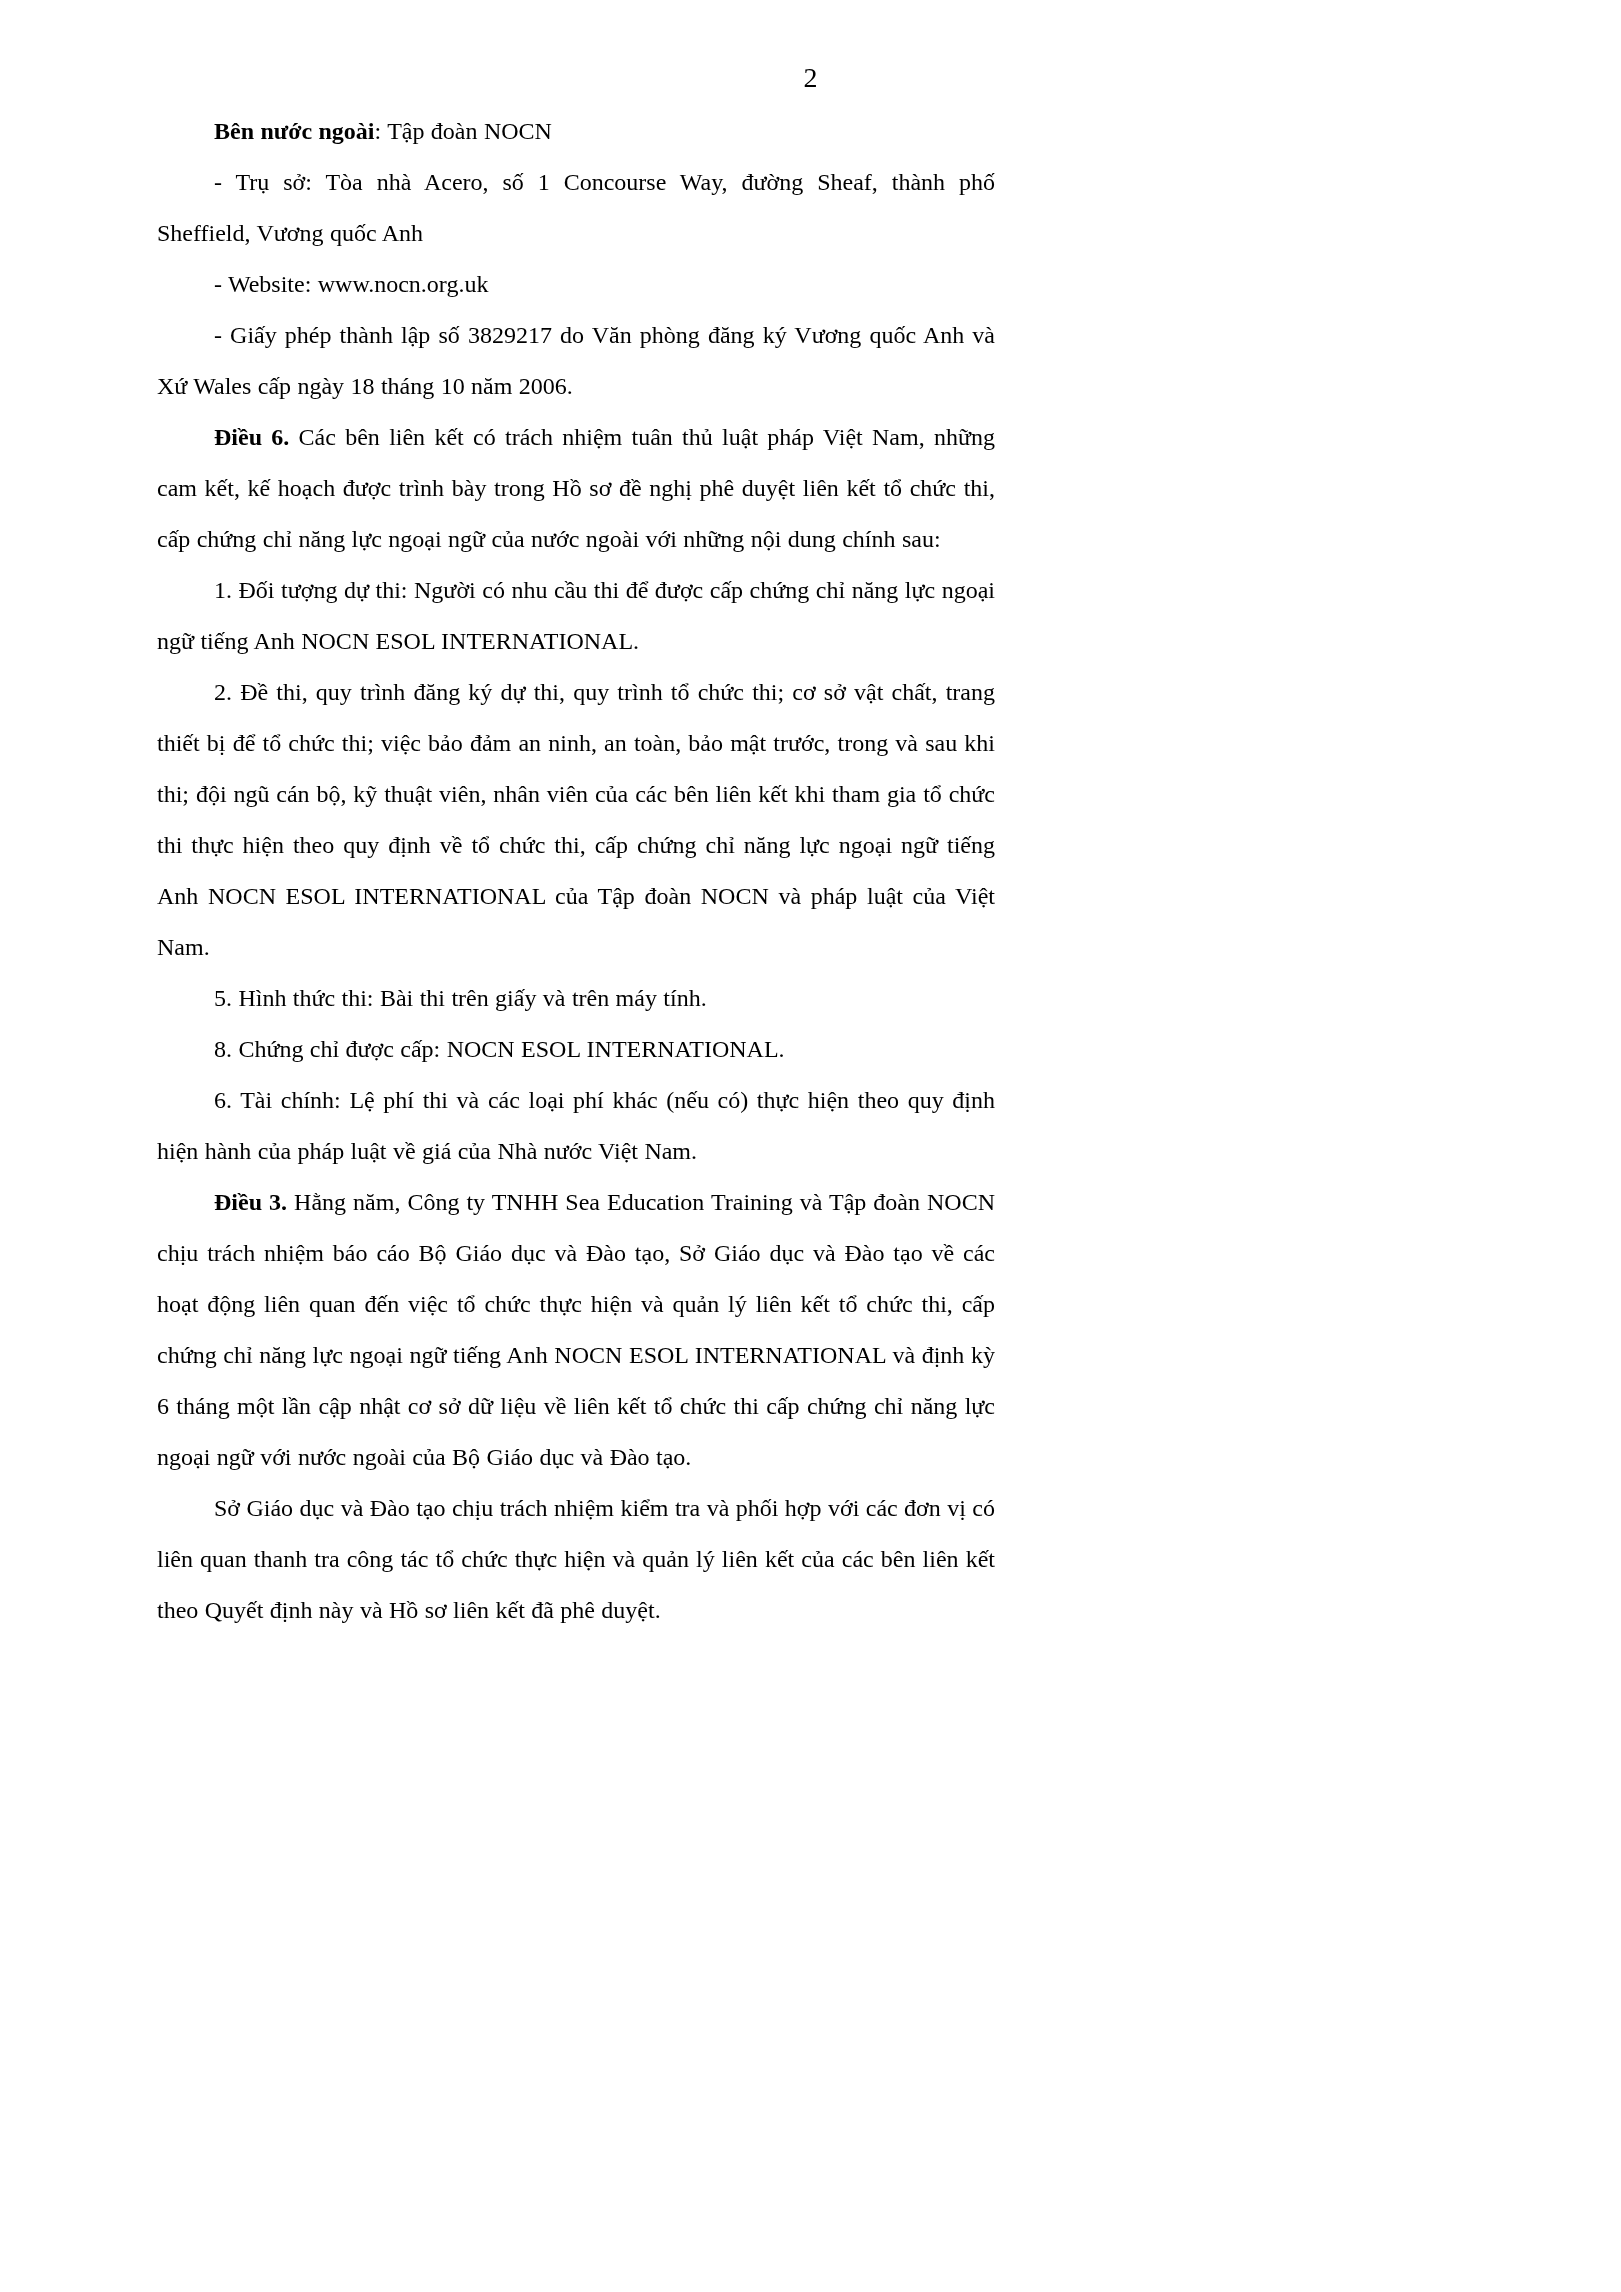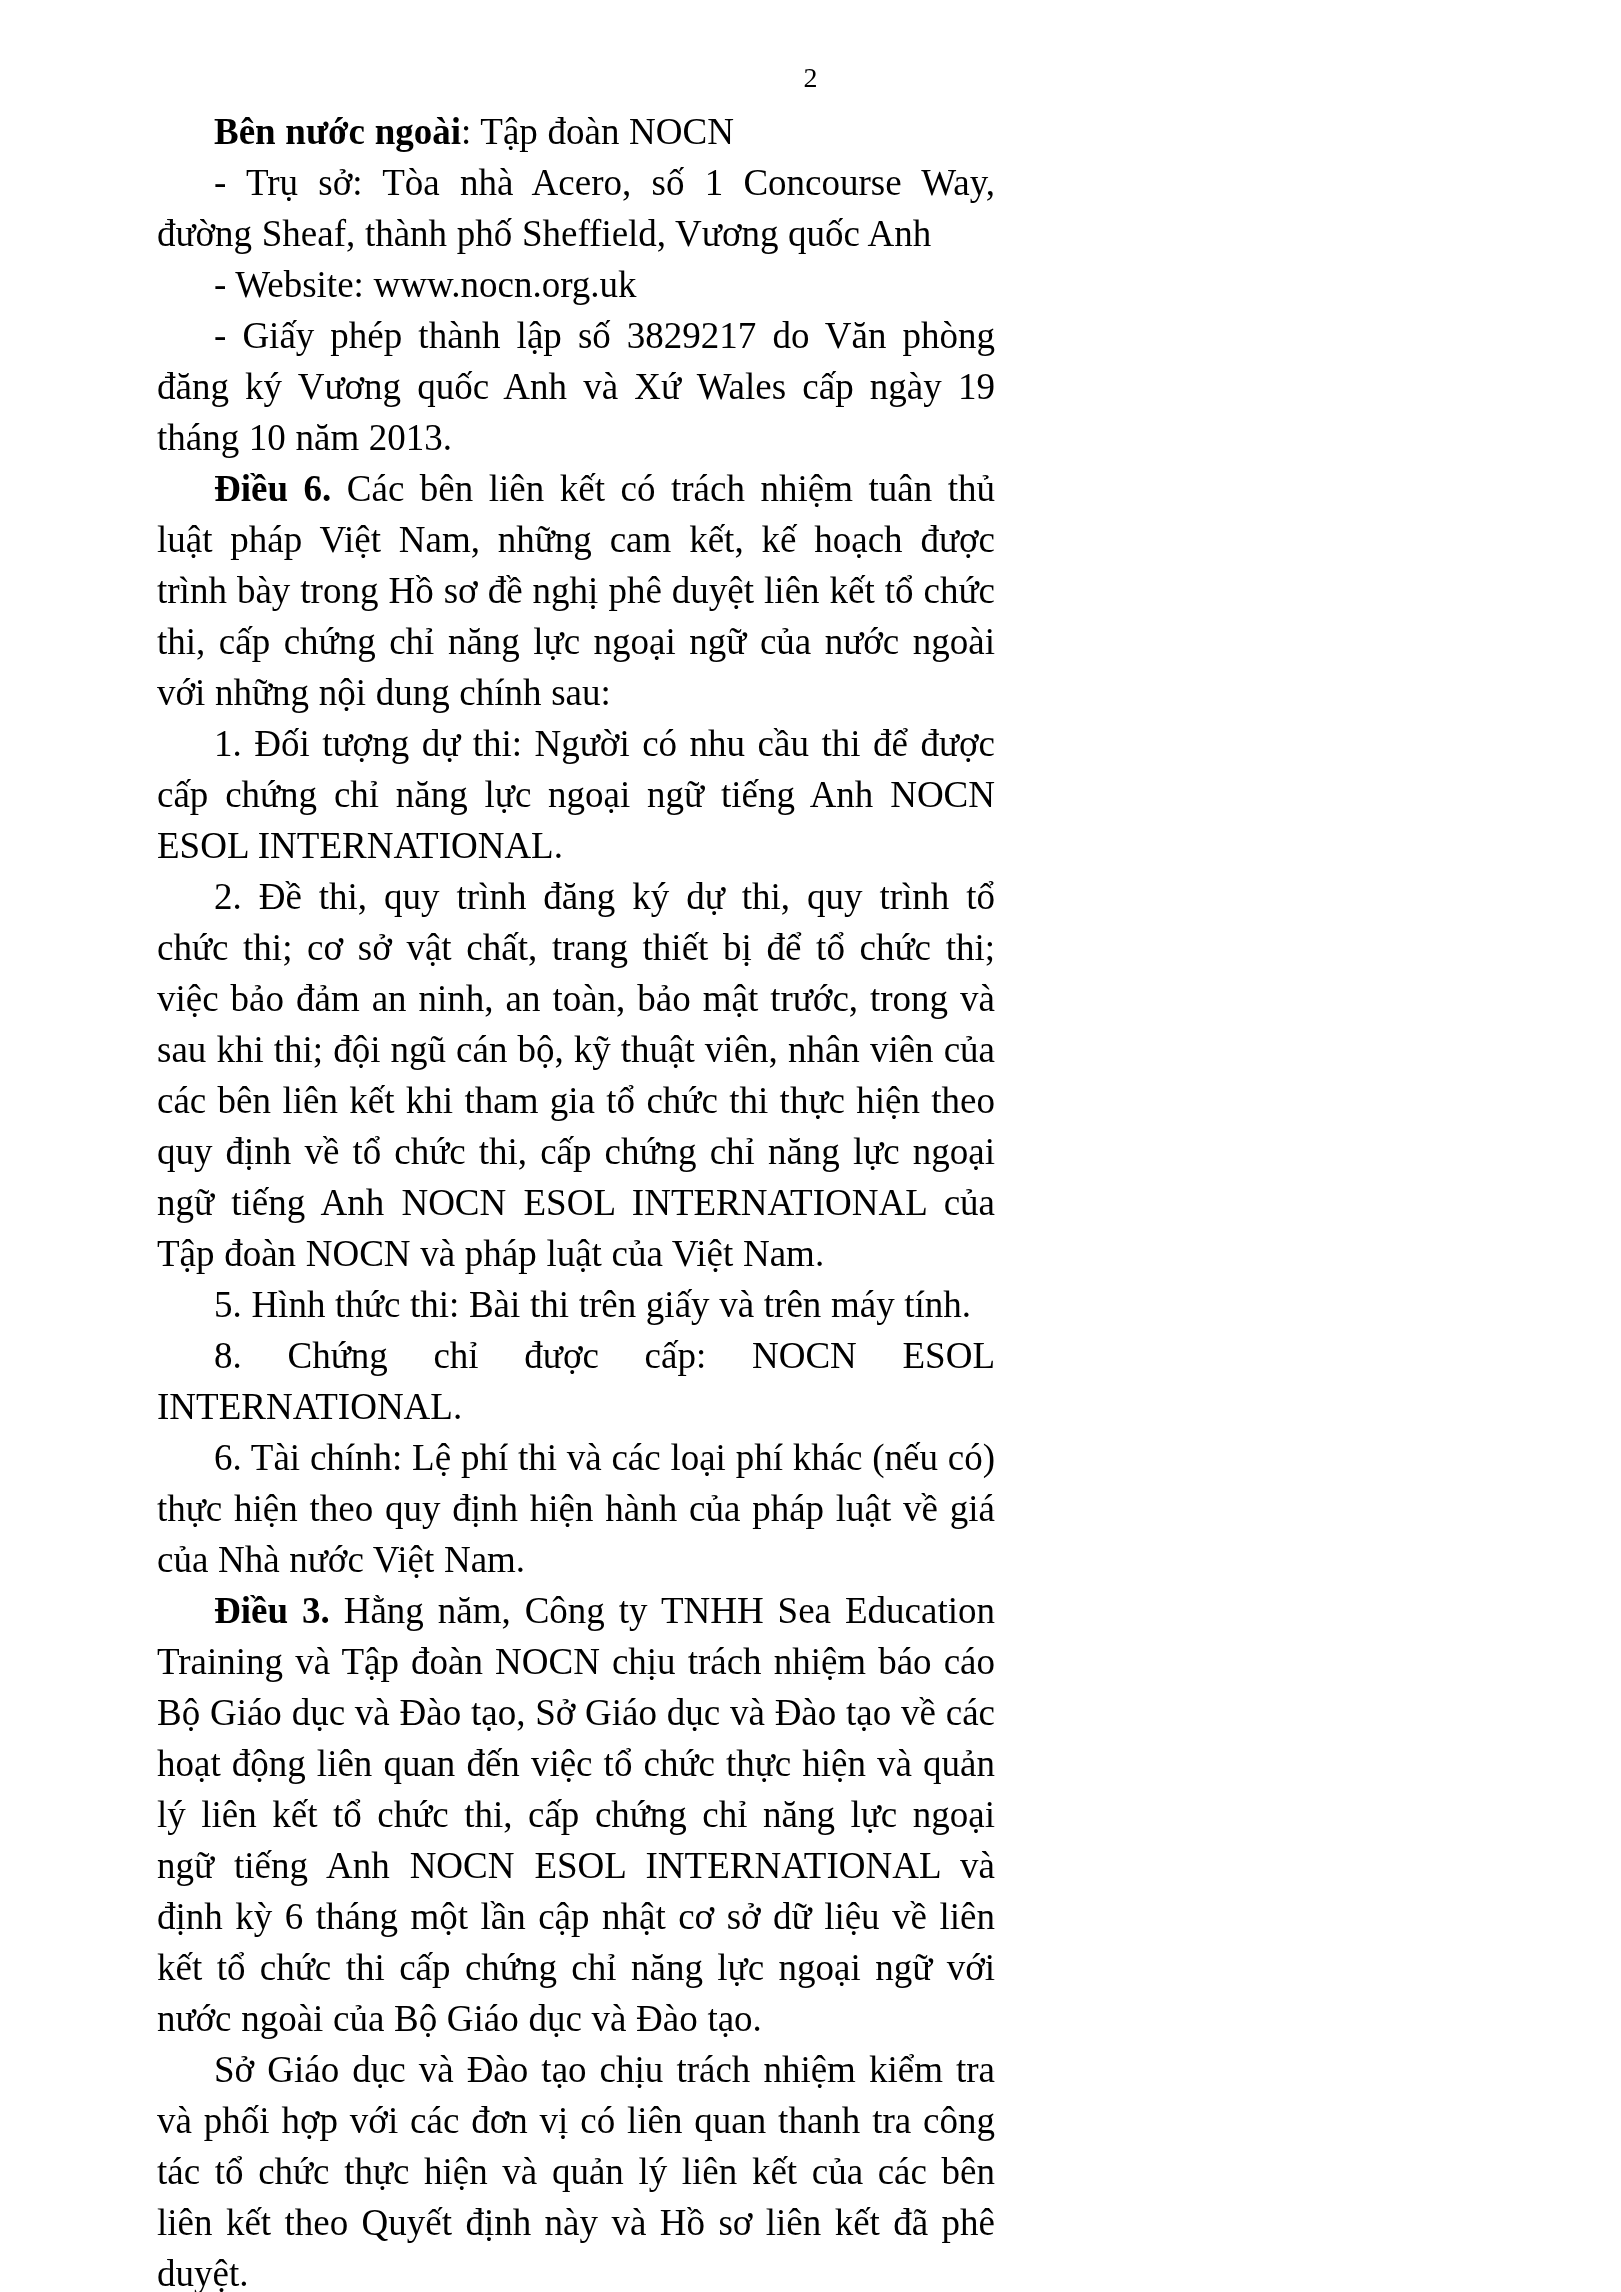--- a/index.html
+++ b/index.html
@@ -34,21 +34,21 @@
     top: 106px;
     left: 157px;
     width: 838px;
   }
   p.para {
     margin: 0 0 0 0;
     padding: 0;
     text-indent: 57px;
     text-align: justify;
     text-justify: inter-word;
-    font-size: 37px;
+    font-size: 24px;
     line-height: 51px;
     word-spacing: 0.4px;
     hyphens: none;
   }
   
   .run-in {
     font-weight: bold;
   }
 </style>
 </head>
@@ -59,21 +59,21 @@
   <div class="page-number">2</div>
 
   <div class="body-block">
 
     <p class="para"><span class="run-in">Bên nước ngoài</span><span>: Tập đoàn NOCN</span></p>
 
     <p class="para"><span>- Trụ sở: Tòa nhà Acero, số 1 Concourse Way, đường Sheaf, thành phố Sheffield, Vương quốc Anh</span></p>
 
     <p class="para"><span>- Website: www.nocn.org.uk</span></p>
 
-    <p class="para"><span>- Giấy phép thành lập số 3829217 do Văn phòng đăng ký Vương quốc Anh và Xứ Wales cấp ngày 19 tháng 10 năm 2013.</span></p>
+    <p class="para"><span>- Giấy phép thành lập số 3829217 do Văn phòng đăng ký Vương quốc Anh và Xứ Wales cấp ngày 18 tháng 10 năm 2006.</span></p>
 
     <p class="para"><span class="run-in">Điều 6.</span><span> Các bên liên kết có trách nhiệm tuân thủ luật pháp Việt Nam, những cam kết, kế hoạch được trình bày trong Hồ sơ đề nghị phê duyệt liên kết tổ chức thi, cấp chứng chỉ năng lực ngoại ngữ của nước ngoài với những nội dung chính sau:</span></p>
 
     <p class="para"><span>1. Đối tượng dự thi: Người có nhu cầu thi để được cấp chứng chỉ năng lực ngoại ngữ tiếng Anh NOCN ESOL INTERNATIONAL.</span></p>
 
     <p class="para"><span>2. Đề thi, quy trình đăng ký dự thi, quy trình tổ chức thi; cơ sở vật chất, trang thiết bị để tổ chức thi; việc bảo đảm an ninh, an toàn, bảo mật trước, trong và sau khi thi; đội ngũ cán bộ, kỹ thuật viên, nhân viên của các bên liên kết khi tham gia tổ chức thi thực hiện theo quy định về tổ chức thi, cấp chứng chỉ năng lực ngoại ngữ tiếng Anh NOCN ESOL INTERNATIONAL của Tập đoàn NOCN và pháp luật của Việt Nam.</span></p>
 
 
     <p class="para"><span>5. Hình thức thi: Bài thi trên giấy và trên máy tính.</span></p>
 

